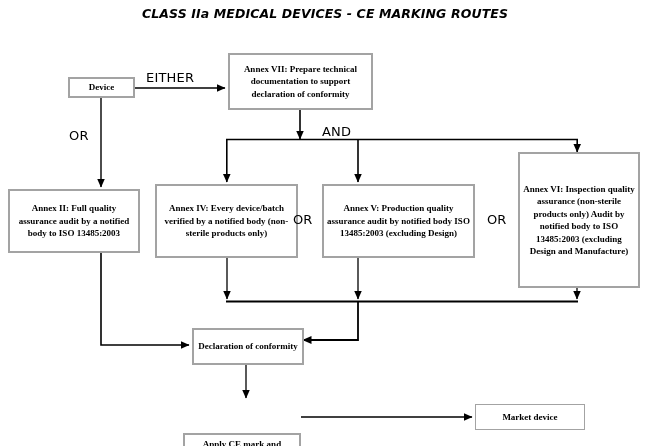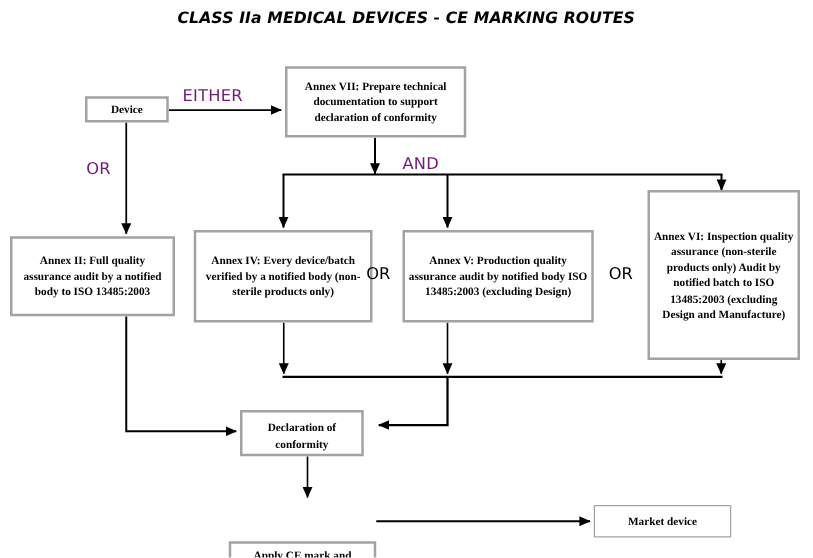--- a/index.html
+++ b/index.html
@@ -54,21 +54,21 @@
     padding: 2px 3px;
     font-family: Liberation Serif, serif;
   }
   .node-box.thin { border-width: 1.6px; }
   .node-box .node-label { display: block; width: 100%; }
   .conn-label {
     position: absolute;
     font-size: 13px;
     font-weight: normal;
     font-family: "DejaVu Sans", sans-serif;
-    color: #701a75;
+    color: #000000;
     white-space: nowrap;
     letter-spacing: 0.2px;
   }
   .or-label {
     position: absolute;
     font-size: 13px;
     font-family: "DejaVu Sans", sans-serif;
     color: #000000;
     white-space: nowrap;
   }
@@ -127,24 +127,24 @@
 
   <div class="node-box" style="left:155px; top:184px; width:143px; height:74px;">
     <span class="node-label">Annex IV: Every device/batch verified by a notified body (non-sterile products only)</span>
   </div>
 
   <div class="node-box" style="left:322px; top:184px; width:153px; height:74px;">
     <span class="node-label">Annex V: Production quality assurance audit by notified body ISO 13485:2003 (excluding Design)</span>
   </div>
 
   <div class="node-box" style="left:518px; top:152px; width:122px; height:136px;">
-    <span class="node-label">Annex VI: Inspection quality assurance (non-sterile products only) Audit by notified batch to ISO 13485:2003 (excluding Design and Manufacture)</span>
+    <span class="node-label">Annex VI: Inspection quality assurance (non-sterile products only) Audit by notified body to ISO 13485:2003 (excluding Design and Manufacture)</span>
   </div>
 
-  <div class="node-box" style="left:192px; top:328px; width:99px; height:37px;align-items:flex-end;">
+  <div class="node-box" style="left:192px; top:328px; width:112px; height:37px;">
     <span class="node-label">Declaration of conformity</span>
   </div>
 
   <div class="node-box" style="left:183px; top:400px; width:118px; height:35px;margin-top:33px;">
     <span class="node-label">Apply CE mark and notified body number</span>
   </div>
 
   <div class="node-box thin" style="left:475px; top:404px; width:110px; height:26px;">
     <span class="node-label">Market device</span>
   </div>

